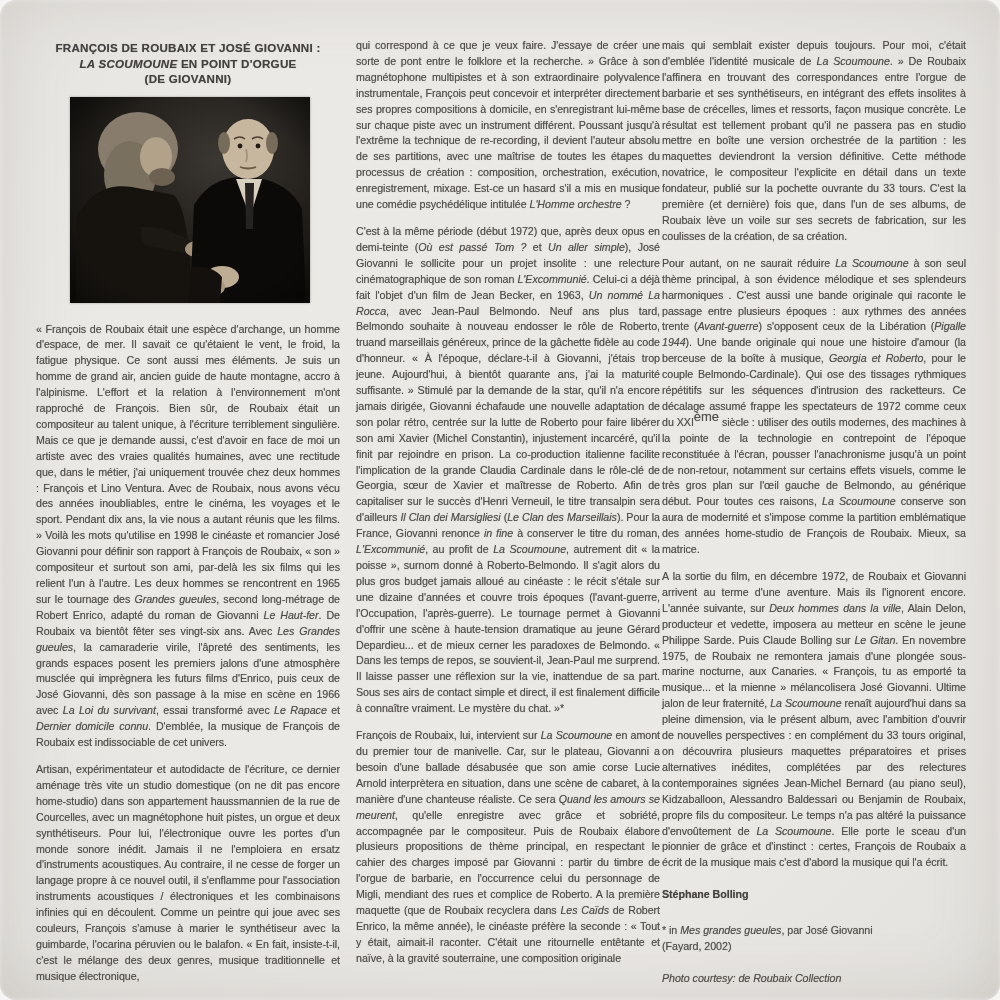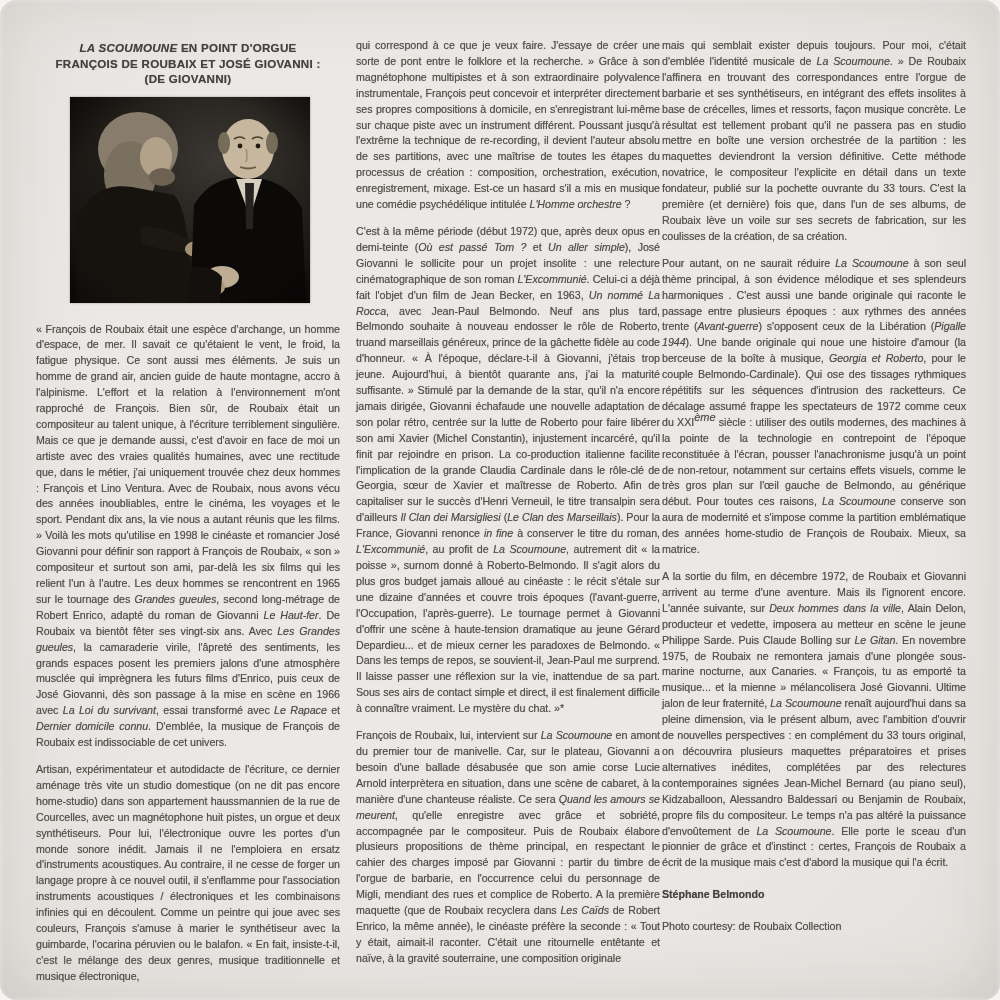--- a/index.html
+++ b/index.html
@@ -47,32 +47,32 @@
     background: #181512;
     box-shadow: 0 0 2px rgba(80,75,68,0.5);
   }
   .photo-frame svg { display: block; width: 100%; height: 100%; }
   .signature {
     font-weight: bold;
     color: #45423e;
     margin-top: 16px !important;
   }
   .footnote { margin-top: 20px !important; margin-bottom: 0 !important; text-align: left; }
-  .credit { margin-top: 16px !important; text-align: left; }
-  sup { font-size: 11px; line-height: 0; font-style: italic; }
+  .credit { margin-top: 16px !important; text-align: left; font-style: italic; }
+  sup { font-size: 13px; line-height: 0; }
 </style>
 </head>
 <body>
 
 <div class="page">
 
   <div class="col col-1">
     <div class="heading">
+      <div><span>FRANÇOIS DE ROUBAIX ET JOSÉ GIOVANNI :</span></div>
       <div><i>LA SCOUMOUNE</i><span> EN POINT D'ORGUE</span></div>
-      <div><span>FRANÇOIS DE ROUBAIX ET JOSÉ GIOVANNI :</span></div>
       <div><span>(DE GIOVANNI)</span></div>
     </div>
 
     <div class="photo-frame">
       <svg viewBox="0 0 240 206">
         <defs>
           <radialGradient id="bgGrad" cx="62%" cy="30%" r="85%">
             <stop offset="0%" stop-color="#3b3733"></stop>
             <stop offset="55%" stop-color="#201d19"></stop>
             <stop offset="100%" stop-color="#100e0c"></stop>
@@ -119,17 +119,21 @@
   <div class="col col-2">
     <p><span>qui correspond à ce que je veux faire. J'essaye de créer une sorte de pont entre le folklore et la recherche. » Grâce à son magnétophone multipistes et à son extraordinaire polyvalence instrumentale, François peut concevoir et interpréter directement ses propres compositions à domicile, en s'enregistrant lui-même sur chaque piste avec un instrument différent. Poussant jusqu'à l'extrême la technique de re-recording, il devient l'auteur absolu de ses partitions, avec une maîtrise de toutes les étapes du processus de création : composition, orchestration, exécution, enregistrement, mixage. Est-ce un hasard s'il a mis en musique une comédie psychédélique intitulée </span><i>L'Homme orchestre</i><span> ?</span></p>
     <p><span>C'est à la même période (début 1972) que, après deux opus en demi-teinte (</span><i>Où est passé Tom ?</i><span> et </span><i>Un aller simple</i><span>), José Giovanni le sollicite pour un projet insolite : une relecture cinématographique de son roman </span><i>L'Excommunié</i><span>. Celui-ci a déjà fait l'objet d'un film de Jean Becker, en 1963, </span><i>Un nommé La Rocca</i><span>, avec Jean-Paul Belmondo. Neuf ans plus tard, Belmondo souhaite à nouveau endosser le rôle de Roberto, truand marseillais généreux, prince de la gâchette fidèle au code d'honneur. « À l'époque, déclare-t-il à Giovanni, j'étais trop jeune. Aujourd'hui, à bientôt quarante ans, j'ai la maturité suffisante. » Stimulé par la demande de la star, qu'il n'a encore jamais dirigée, Giovanni échafaude une nouvelle adaptation de son polar rétro, centrée sur la lutte de Roberto pour faire libérer son ami Xavier (Michel Constantin), injustement incarcéré, qu'il finit par rejoindre en prison. La co-production italienne facilite l'implication de la grande Claudia Cardinale dans le rôle-clé de Georgia, sœur de Xavier et maîtresse de Roberto. Afin de capitaliser sur le succès d'Henri Verneuil, le titre transalpin sera d'ailleurs </span><i>Il Clan dei Marsigliesi</i><span> (</span><i>Le Clan des Marseillais</i><span>). Pour la France, Giovanni renonce </span><i>in fine</i><span> à conserver le titre du roman, </span><i>L'Excommunié</i><span>, au profit de </span><i>La Scoumoune</i><span>, autrement dit « la poisse », surnom donné à Roberto-Belmondo. Il s'agit alors du plus gros budget jamais alloué au cinéaste : le récit s'étale sur une dizaine d'années et couvre trois époques (l'avant-guerre, l'Occupation, l'après-guerre). Le tournage permet à Giovanni d'offrir une scène à haute-tension dramatique au jeune Gérard Depardieu... et de mieux cerner les paradoxes de Belmondo. « Dans les temps de repos, se souvient-il, Jean-Paul me surprend. Il laisse passer une réflexion sur la vie, inattendue de sa part. Sous ses airs de contact simple et direct, il est finalement difficile à connaître vraiment. Le mystère du chat. »*</span></p>
     <p><span>François de Roubaix, lui, intervient sur </span><i>La Scoumoune</i><span> en amont du premier tour de manivelle. Car, sur le plateau, Giovanni a besoin d'une ballade désabusée que son amie corse Lucie Arnold interprètera en situation, dans une scène de cabaret, à la manière d'une chanteuse réaliste. Ce sera </span><i>Quand les amours se meurent</i><span>, qu'elle enregistre avec grâce et sobriété, accompagnée par le compositeur. Puis de Roubaix élabore plusieurs propositions de thème principal, en respectant le cahier des charges imposé par Giovanni : partir du timbre de l'orgue de barbarie, en l'occurrence celui du personnage de Migli, mendiant des rues et complice de Roberto. A la première maquette (que de Roubaix recyclera dans </span><i>Les Caïds</i><span> de Robert Enrico, la même année), le cinéaste préfère la seconde : « Tout y était, aimait-il raconter. C'était une ritournelle entêtante et naïve, à la gravité souterraine, une composition originale</span></p>
   </div>
 
   <div class="col col-3">
     <p><span>mais qui semblait exister depuis toujours. Pour moi, c'était d'emblée l'identité musicale de </span><i>La Scoumoune</i><span>. » De Roubaix l'affinera en trouvant des correspondances entre l'orgue de barbarie et ses synthétiseurs, en intégrant des effets insolites à base de crécelles, limes et ressorts, façon musique concrète. Le résultat est tellement probant qu'il ne passera pas en studio mettre en boîte une version orchestrée de la partition : les maquettes deviendront la version définitive. Cette méthode novatrice, le compositeur l'explicite en détail dans un texte fondateur, publié sur la pochette ouvrante du 33 tours. C'est la première (et dernière) fois que, dans l'un de ses albums, de Roubaix lève un voile sur ses secrets de fabrication, sur les coulisses de la création, de sa création.</span></p>
     <p><span>Pour autant, on ne saurait réduire </span><i>La Scoumoune</i><span> à son seul thème principal, à son évidence mélodique et ses splendeurs harmoniques . C'est aussi une bande originale qui raconte le passage entre plusieurs époques : aux rythmes des années trente (</span><i>Avant-guerre</i><span>) s'opposent ceux de la Libération (</span><i>Pigalle 1944</i><span>). Une bande originale qui noue une histoire d'amour (la berceuse de la boîte à musique, </span><i>Georgia et Roberto</i><span>, pour le couple Belmondo-Cardinale). Qui ose des tissages rythmiques répétitifs sur les séquences d'intrusion des racketteurs. Ce décalage assumé frappe les spectateurs de 1972 comme ceux du XXI</span><sup>ème</sup><span> siècle : utiliser des outils modernes, des machines à la pointe de la technologie en contrepoint de l'époque reconstituée à l'écran, pousser l'anachronisme jusqu'à un point de non-retour, notamment sur certains effets visuels, comme le très gros plan sur l'œil gauche de Belmondo, au générique début. Pour toutes ces raisons, </span><i>La Scoumoune</i><span> conserve son aura de modernité et s'impose comme la partition emblématique des années home-studio de François de Roubaix. Mieux, sa matrice.</span></p>
     <p><span>A la sortie du film, en décembre 1972, de Roubaix et Giovanni arrivent au terme d'une aventure. Mais ils l'ignorent encore. L'année suivante, sur </span><i>Deux hommes dans la ville</i><span>, Alain Delon, producteur et vedette, imposera au metteur en scène le jeune Philippe Sarde. Puis Claude Bolling sur </span><i>Le Gitan</i><span>. En novembre 1975, de Roubaix ne remontera jamais d'une plongée sous-marine nocturne, aux Canaries. « François, tu as emporté ta musique... et la mienne » mélancolisera José Giovanni. Ultime jalon de leur fraternité, </span><i>La Scoumoune</i><span> renaît aujourd'hui dans sa pleine dimension, via le présent album, avec l'ambition d'ouvrir de nouvelles perspectives : en complément du 33 tours original, on découvrira plusieurs maquettes préparatoires et prises alternatives inédites, complétées par des relectures contemporaines signées Jean-Michel Bernard (au piano seul), Kidzaballoon, Alessandro Baldessari ou Benjamin de Roubaix, propre fils du compositeur. Le temps n'a pas altéré la puissance d'envoûtement de </span><i>La Scoumoune</i><span>. Elle porte le sceau d'un pionnier de grâce et d'instinct : certes, François de Roubaix a écrit de la musique mais c'est d'abord la musique qui l'a écrit.</span></p>
-    <p class="signature">Stéphane Belmondo</p>
+    <p class="signature">Stéphane Bolling</p>
+    <p class="footnote">
+      <span><span>* in </span><i>Mes grandes gueules</i><span>, par José Giovanni</span></span><br>
+      <span><span>(Fayard, 2002)</span></span>
+    </p>
     <p class="credit">Photo courtesy: de Roubaix Collection</p>
   </div>
 
 </div>
 
 </body></html>

